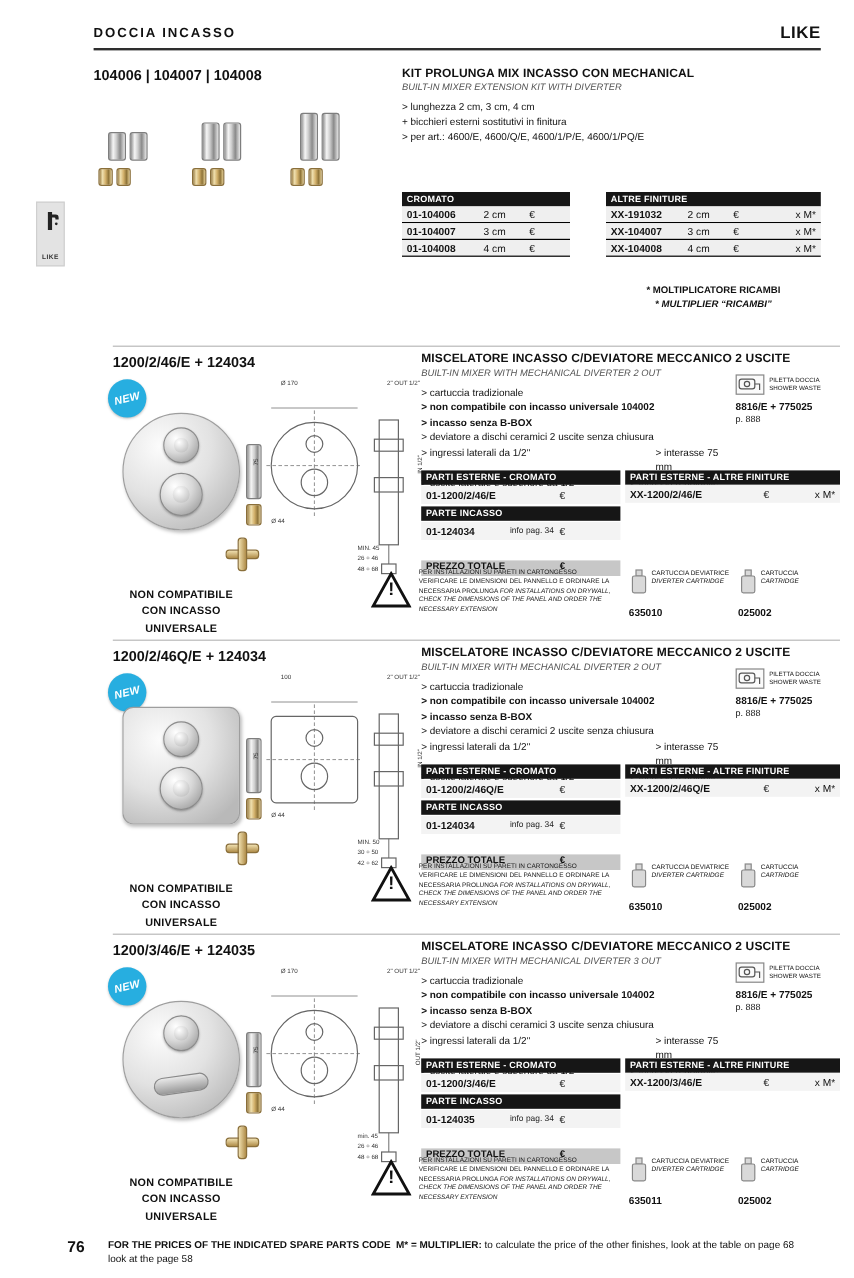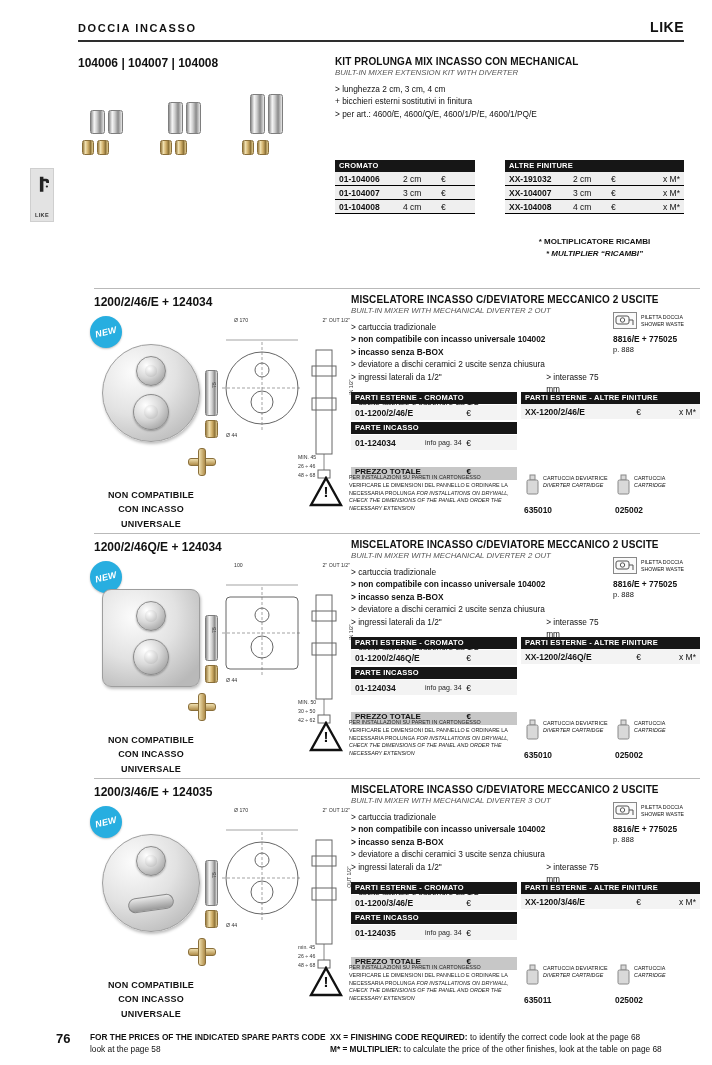--- a/index.html
+++ b/index.html
@@ -714,18 +714,15 @@
 </section>
 </div>
 
 <div class="fpage">76</div>
 <div class="fleft">
   <span class="b1">FOR THE PRICES OF THE INDICATED SPARE PARTS CODE</span>
   <span>look at the page 58</span>
 </div>
 <div class="fright">
   <div>
-    <span class="bold">XX = FINISHING CODE REQUIRED:</span><span> to identify the correct code look at the page 68</span>
-  </div>
-  <div>
     <span class="bold">M* = MULTIPLIER:</span><span> to calculate the price of the other finishes, look at the table on page 68</span>
   </div>
 </div>
 
 </body></html>

